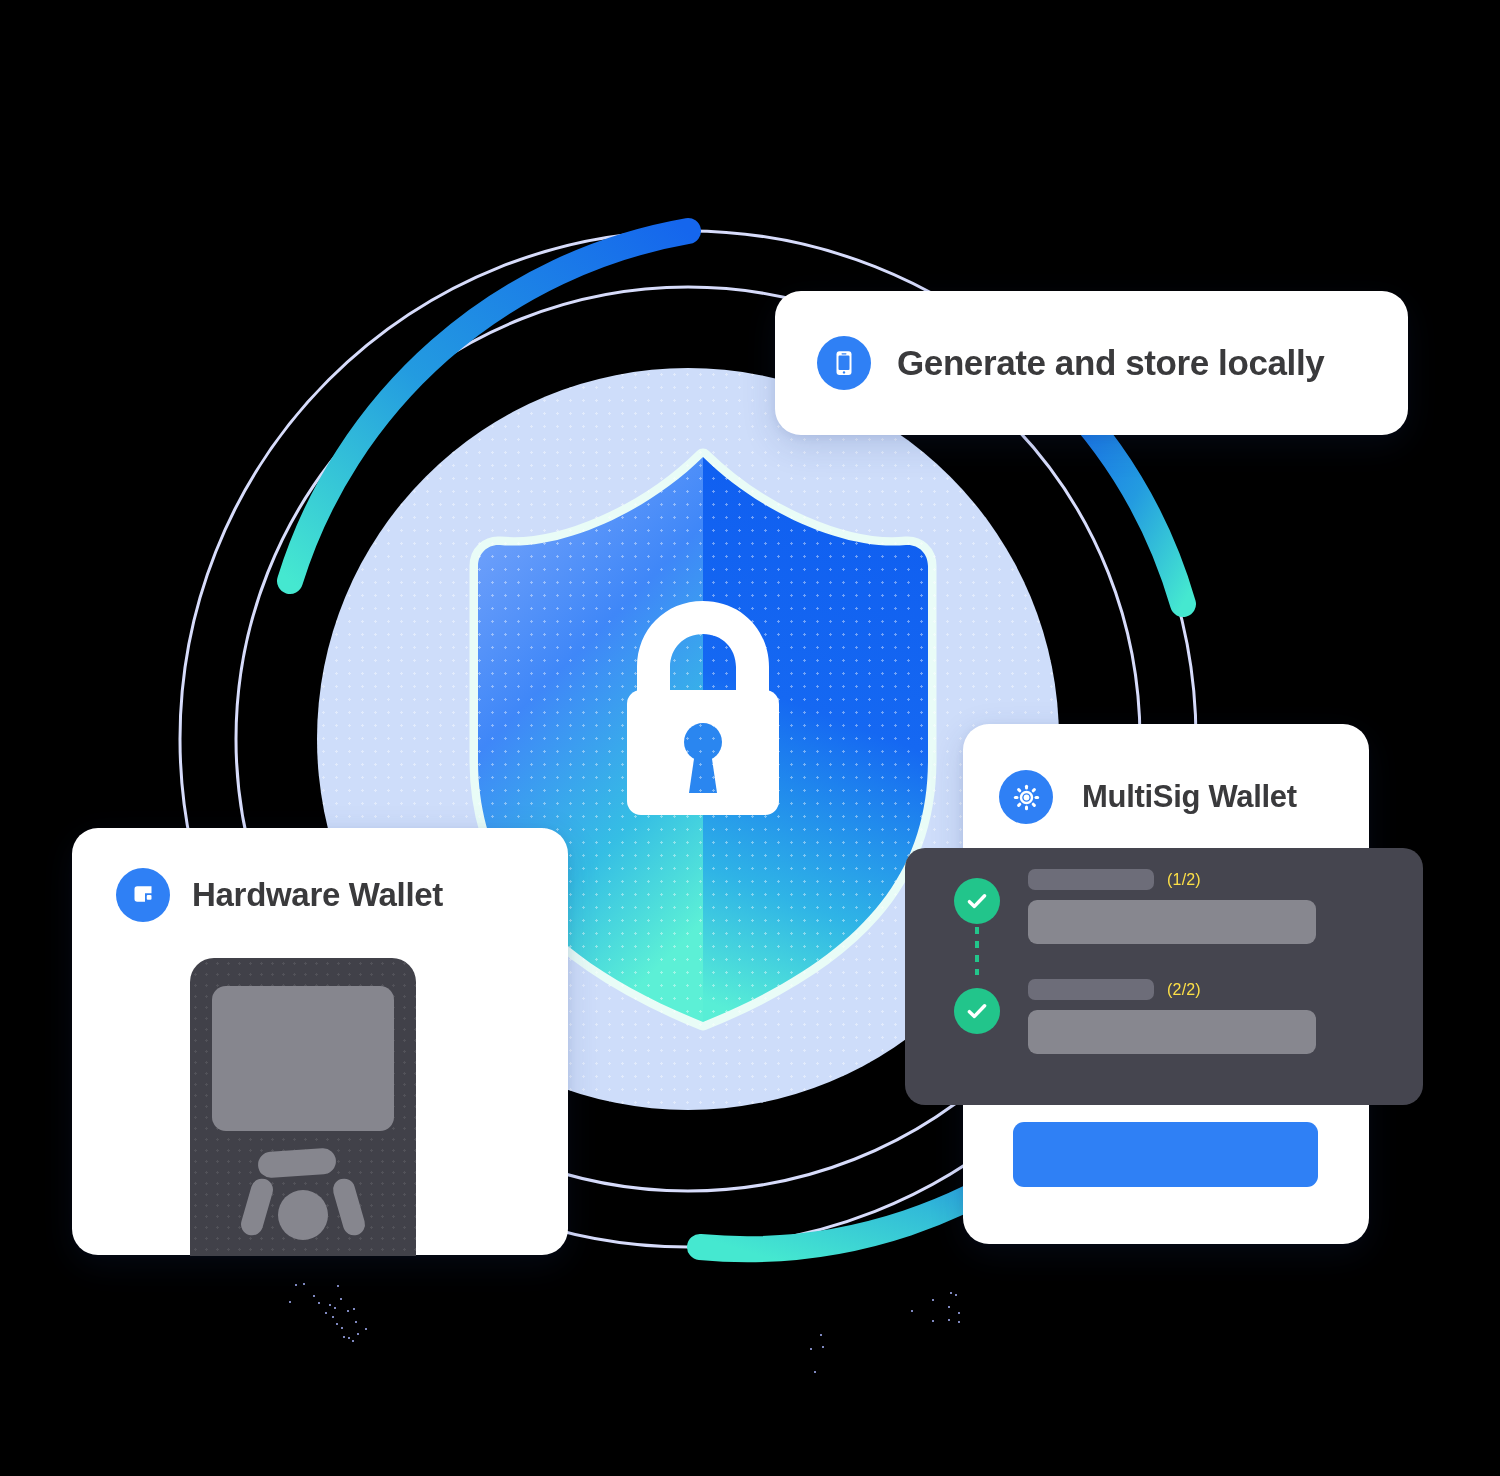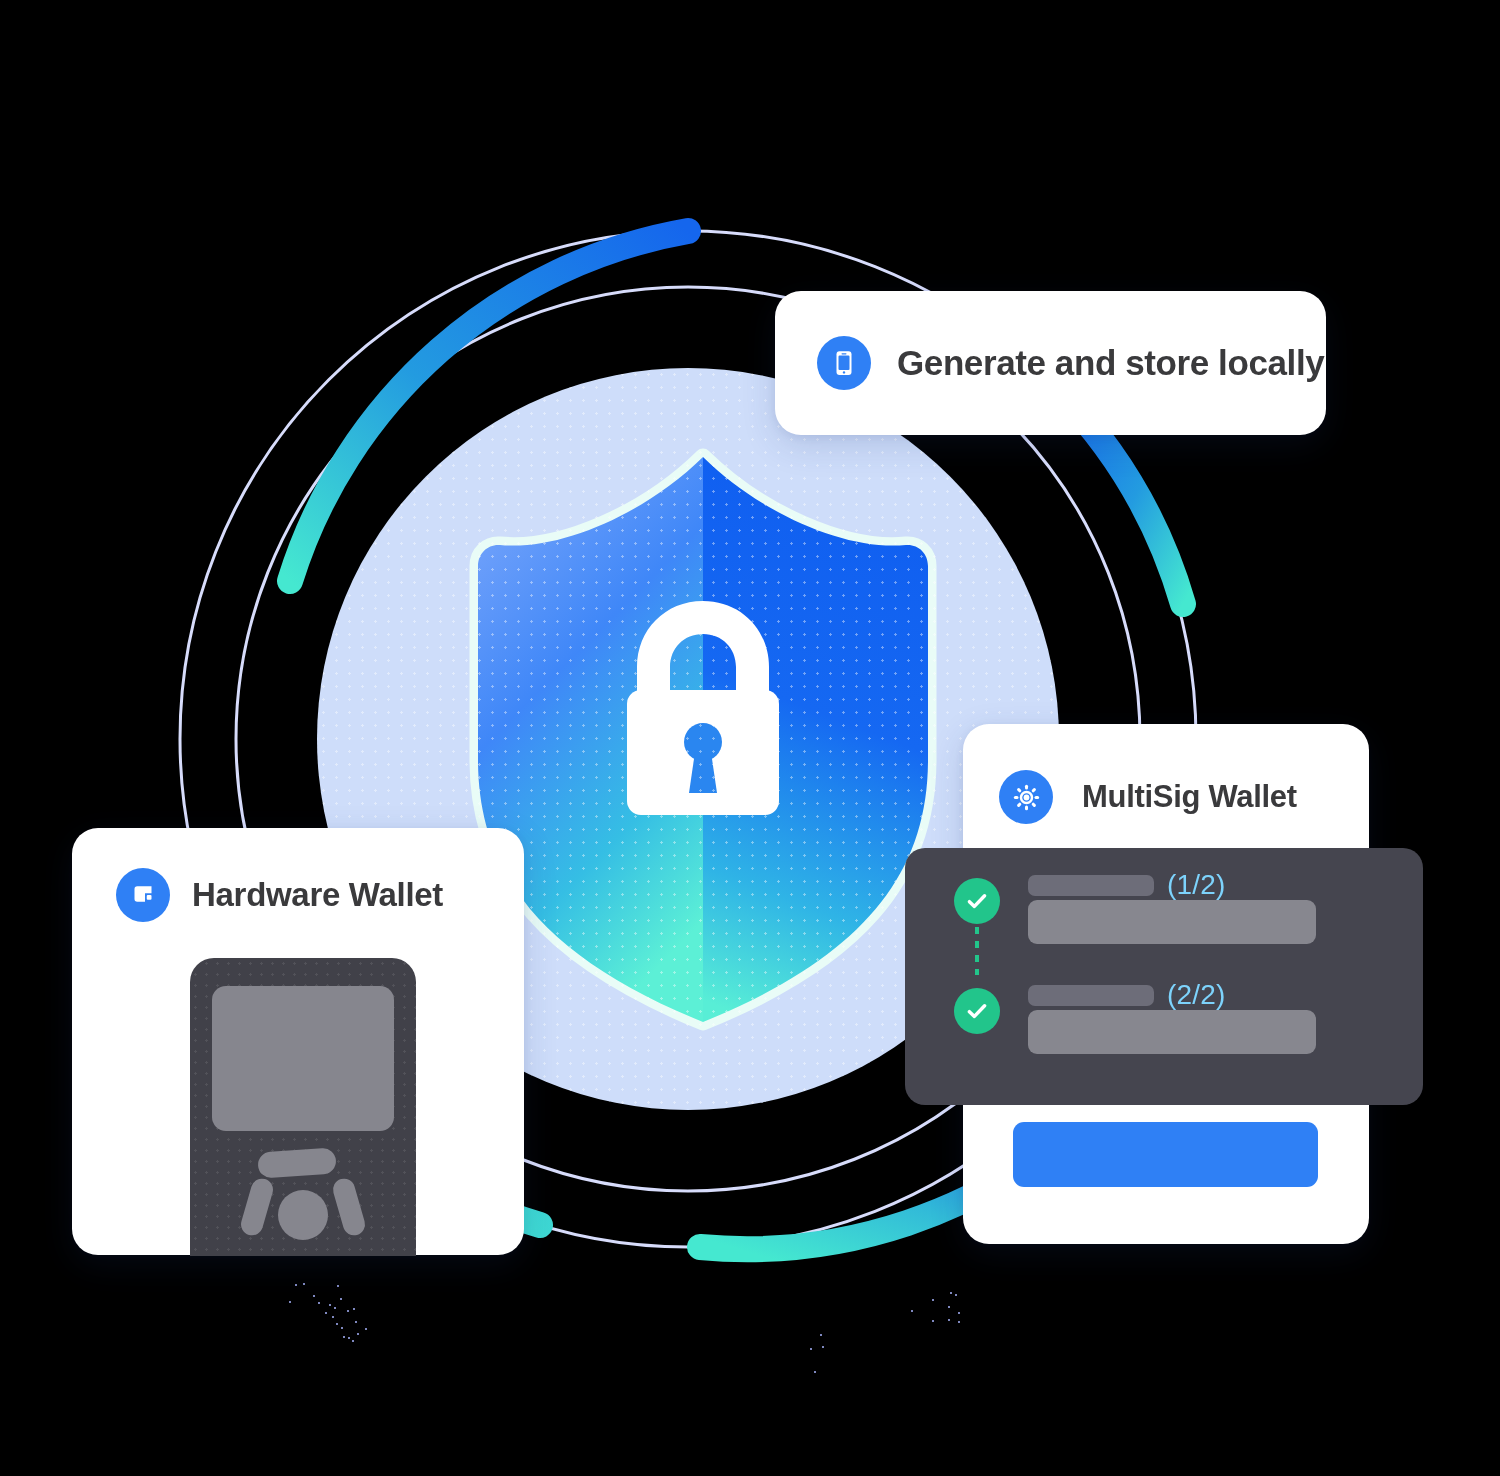--- a/index.html
+++ b/index.html
@@ -52,21 +52,21 @@
     background: #ffffff;
     border-radius: 26px;
     box-shadow: 0 10px 34px rgba(32, 56, 117, 0.16),
                 0 2px 8px rgba(32, 56, 117, 0.08);
   }
 
   
   #card-generate {
     left: 775px;
     top: 291px;
-    width: 551px;
+    width: 633px;
     height: 144px;
     display: flex;
     align-items: center;
     padding-left: 42px;
     box-sizing: border-box;
     gap: 26px;
   }
   #card-generate .card-title {
     font-size: 35px;
     font-weight: bold;
@@ -83,21 +83,21 @@
     display: flex;
     align-items: center;
     justify-content: center;
     flex: 0 0 auto;
   }
 
   
   #card-hardware {
     left: 72px;
     top: 828px;
-    width: 452px;
+    width: 496px;
     height: 427px;
     padding: 0;
   }
   #card-hardware .card-head {
     position: absolute;
     left: 44px;
     top: 40px;
     display: flex;
     align-items: center;
     gap: 22px;
@@ -271,22 +271,22 @@
     align-items: center;
     gap: 13px;
   }
   .sig-label .bar-sm {
     width: 126px;
     height: 21px;
     background: #6d6d79;
     border-radius: 7px;
   }
   .sig-label .count {
-    font-size: 28px;
-    color: #7dd3fc;
+    font-size: 16px;
+    color: #fde047;
     font-weight: normal;
     letter-spacing: 0.2px;
   }
   .sig-bar-lg {
     position: absolute;
     left: 74px;
     top: 31px;
     width: 288px;
     height: 44px;
     background: #87878f;

